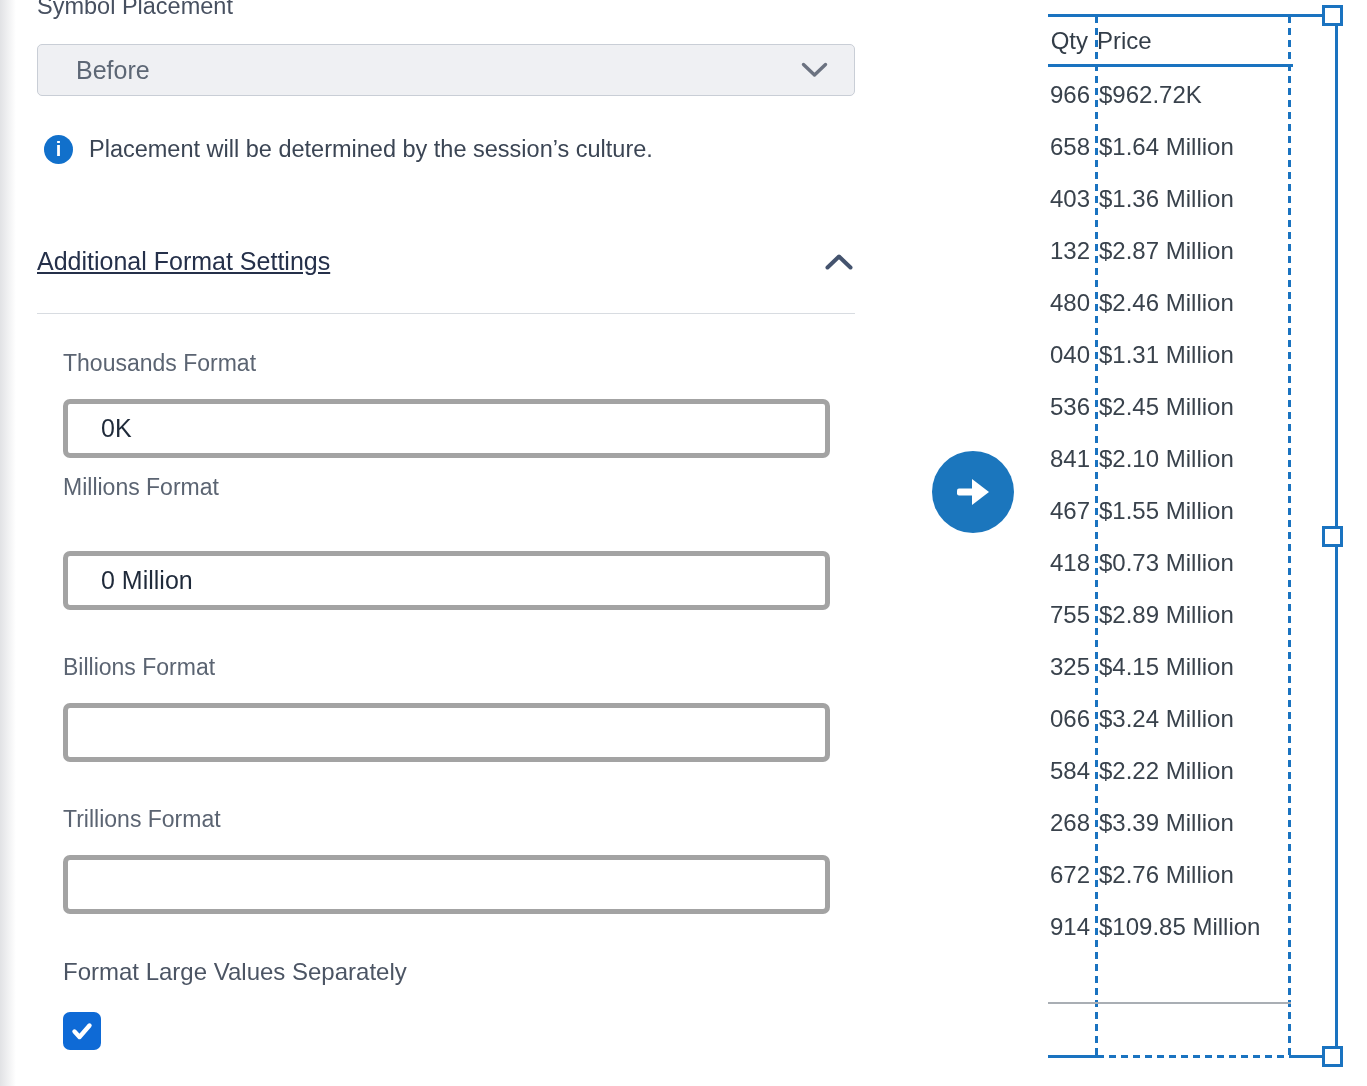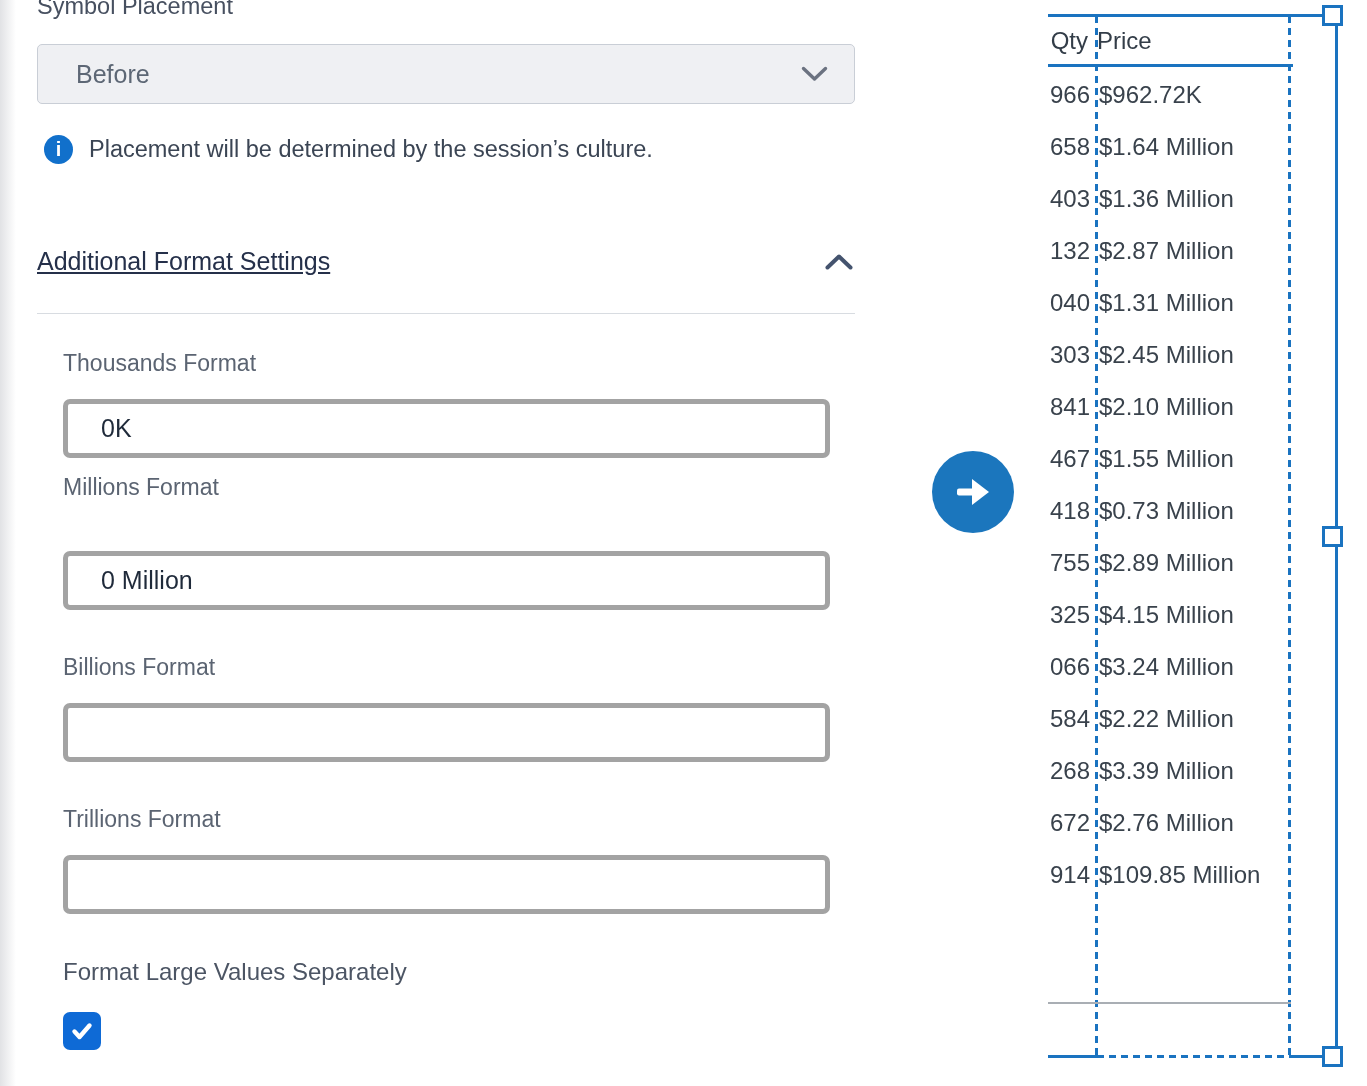--- a/index.html
+++ b/index.html
@@ -5,21 +5,21 @@
   * { margin:0; padding:0; box-sizing:border-box; }
   html,body { width:1367px; height:1086px; background:#ffffff; overflow:hidden;
               font-family:"Liberation Sans", sans-serif; position:relative; }
   .abs { position:absolute; }
 
   
   .edge-shadow { left:0; top:0; width:16px; height:1086px;
     background:linear-gradient(to right, rgba(70,76,92,0.16), rgba(70,76,92,0)); }
   .symbol-label { left:37px; top:-7px; color:#475060; font-size:23.5px; }
 
-  .select-box { left:37px; top:44px; width:818px; height:60px;
+  .select-box { left:37px; top:44px; width:818px; height:52px;
     background:#eff0f3; border:1px solid #c9ced6; border-radius:5px;
     display:flex; align-items:center; justify-content:space-between;
     padding:0 26px 0 38px; cursor:pointer; }
   .select-box .val { color:#5d6775; font-size:25px; }
 
   .info-row { left:44px; top:135px; display:flex; align-items:center; gap:16px; }
   .info-icon { width:29px; height:29px; border-radius:50%; background:#1170cb;
     color:#ffffff; display:flex; align-items:center; justify-content:center;
     font-size:20px; font-weight:700; font-style:normal; flex:0 0 29px; }
   .info-text { color:#3b4554; font-size:23.5px; }
@@ -159,28 +159,32 @@
   <div class="tbl-row">
     <div class="cell-qty">403</div>
     <div class="cell-price">$1.36 Million</div>
   </div>
 
   <div class="tbl-row">
     <div class="cell-qty">132</div>
     <div class="cell-price">$2.87 Million</div>
   </div>
 
+  <div class="tbl-row">
+    <div class="cell-qty">480</div>
+    <div class="cell-price">$2.46 Million</div>
+  </div>
 
   <div class="tbl-row">
     <div class="cell-qty">040</div>
     <div class="cell-price">$1.31 Million</div>
   </div>
 
   <div class="tbl-row">
-    <div class="cell-qty">303</div>
+    <div class="cell-qty">536</div>
     <div class="cell-price">$2.45 Million</div>
   </div>
 
   <div class="tbl-row">
     <div class="cell-qty">841</div>
     <div class="cell-price">$2.10 Million</div>
   </div>
 
   <div class="tbl-row">
     <div class="cell-qty">467</div>

